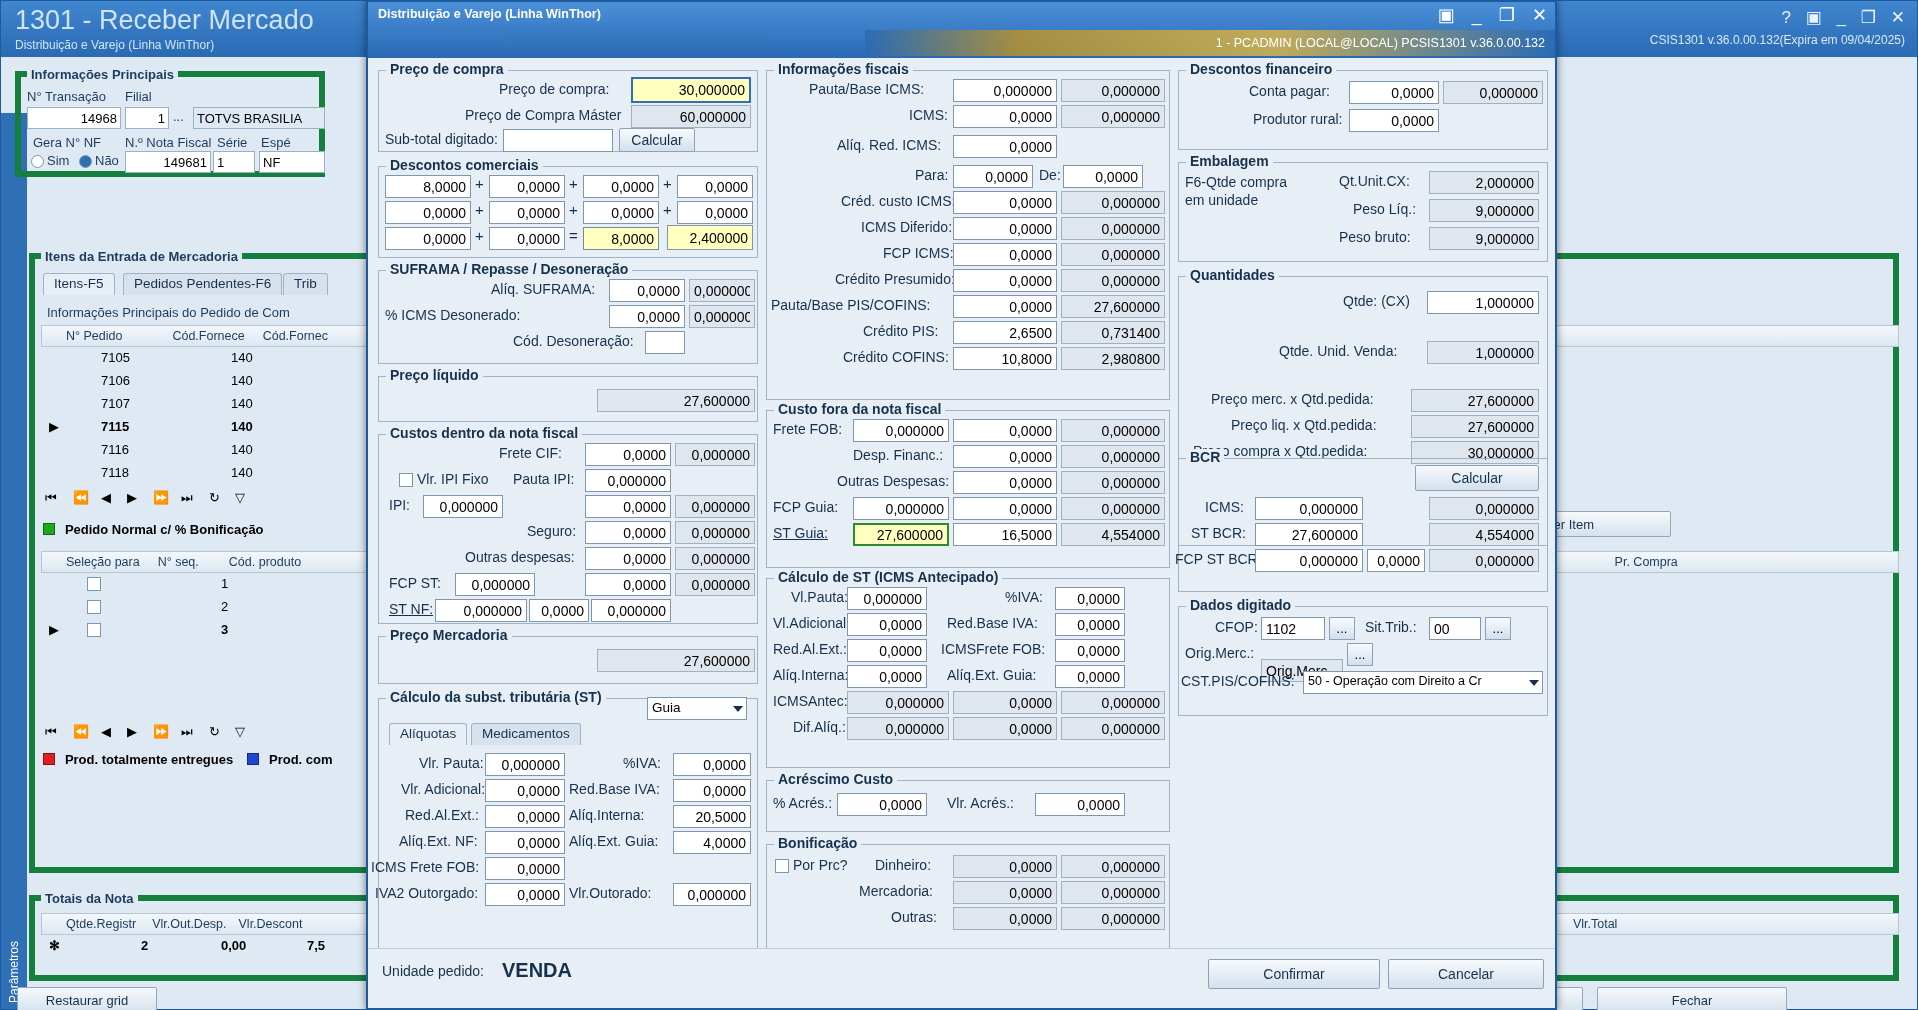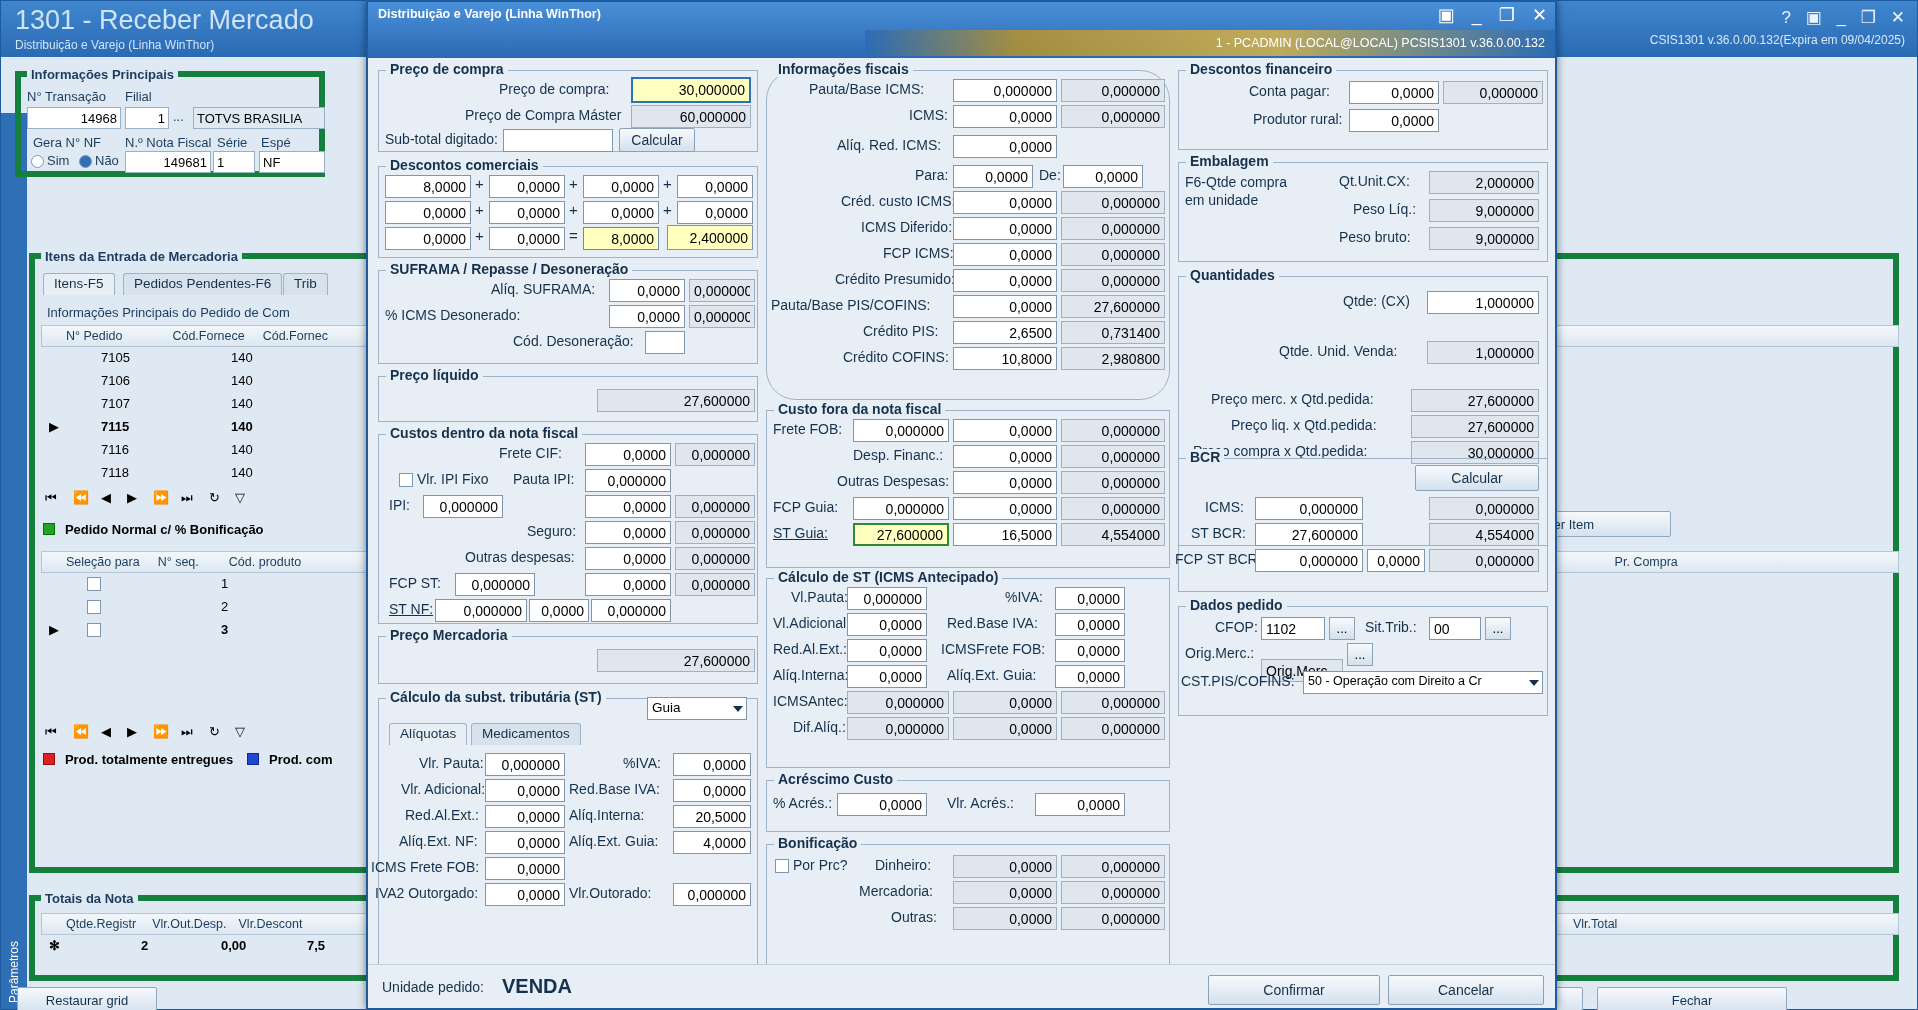--- a/index.html
+++ b/index.html
@@ -147,21 +147,21 @@
     border-top:6px solid #15314d;
   }
   .tab {
     position:absolute; height:22px; padding:2px 10px 0 10px; font-size:13.5px;
     border:1px solid #9fb3c8; border-bottom:none; background:#d8e2ec; color:#15314d;
     border-radius:3px 3px 0 0; cursor:pointer;
   }
   .tab.active { background:#e8eef5; font-weight:normal; }
   .underline { text-decoration:underline; }
   .modal-footer {
-    position:absolute; left:0; right:0; bottom:0; height:44px;
+    position:absolute; left:0; right:0; bottom:0; height:60px;
     border-top:1px solid #c2cedb; background:#e8eef5;
   }
 </style>
 </head>
 <body>
 
 <div class="bgwin">
   <div class="bgwin-title">
     <div class="t1">1301 - Receber Mercado</div>
     <div class="t2">Distribuição e Varejo (Linha WinThor)</div>
@@ -503,21 +503,21 @@
 
       <div class="ml" style="left:-8px; top:160px;">ICMS Frete FOB:</div>
       <input class="mi" style="left: 106px; top: 158px; width: 80px;" value="0,0000">
 
       <div class="ml" style="left:-4px; top:186px;">IVA2 Outorgado:</div>
       <input class="mi" style="left: 106px; top: 184px; width: 80px;" value="0,0000">
       <div class="ml" style="left:190px; top:186px;">Vlr.Outorado:</div>
       <input class="mi" style="left: 294px; top: 184px; width: 78px;" value="0,000000">
     </div>
 
-    <div class="mfs" style="left:398px; top:12px; width:404px; height:330px;border-radius:30px;">
+    <div class="mfs" style="left:398px; top:12px; width:404px; height:330px;">
       <div class="mlegend">Informações fiscais</div>
       <div class="ml" style="left:42px; top:10px;">Pauta/Base ICMS:</div>
       <input class="mi" style="left: 186px; top: 8px; width: 104px;" value="0,000000">
       <input class="mi g" style="left: 294px; top: 8px; width: 104px;" value="0,000000">
 
       <div class="ml" style="left:142px; top:36px;">ICMS:</div>
       <input class="mi" style="left: 186px; top: 34px; width: 104px;" value="0,0000">
       <input class="mi g" style="left: 294px; top: 34px; width: 104px;" value="0,000000">
 
       <div class="ml" style="left:70px; top:66px;">Alíq. Red. ICMS:</div>
@@ -684,21 +684,21 @@
       <div class="ml" style="left:12px; top:66px;">ST BCR:</div>
       <input class="mi" style="left: 76px; top: 64px; width: 108px;" value="27,600000">
       <input class="mi g" style="left: 250px; top: 64px; width: 110px;" value="4,554000">
       <div class="ml" style="left:-4px; top:92px;">FCP ST BCR:</div>
       <input class="mi" style="left: 76px; top: 90px; width: 108px;" value="0,000000">
       <input class="mi" style="left: 188px; top: 90px; width: 58px;" value="0,0000">
       <input class="mi g" style="left: 250px; top: 90px; width: 110px;" value="0,000000">
     </div>
 
     <div class="mfs" style="left:810px; top:548px; width:370px; height:110px;">
-      <div class="mlegend">Dados pedido</div>
+      <div class="mlegend">Dados digitado</div>
       <div class="ml" style="left:36px; top:12px;">CFOP:</div>
       <input class="mi l" style="left: 82px; top: 10px; width: 64px;" value="1102">
       <div class="dots" style="left:150px; top:10px;">...</div>
       <div class="ml" style="left:186px; top:12px;">Sit.Trib.:</div>
       <input class="mi l" style="left: 250px; top: 10px; width: 52px;" value="00">
       <div class="dots" style="left:306px; top:10px;">...</div>
 
       <div class="ml" style="left:6px; top:38px;">Orig.Merc.:</div>
       <input class="mi l g" style="left: 82px; top: 52px; width: 82px;" value="Orig.Merc">
       <div class="dots" style="left:168px; top:36px;">...</div>

